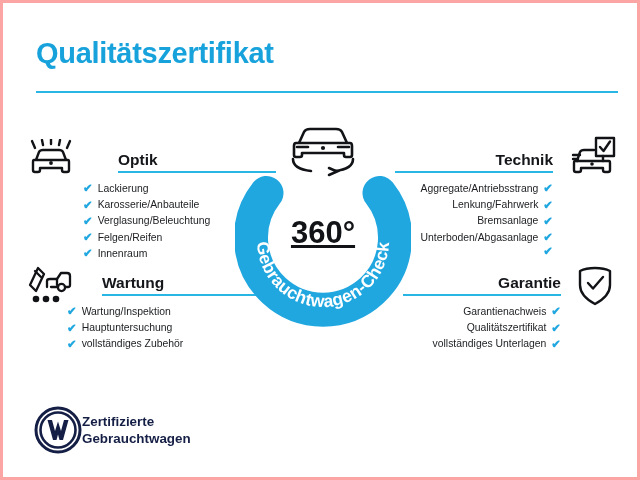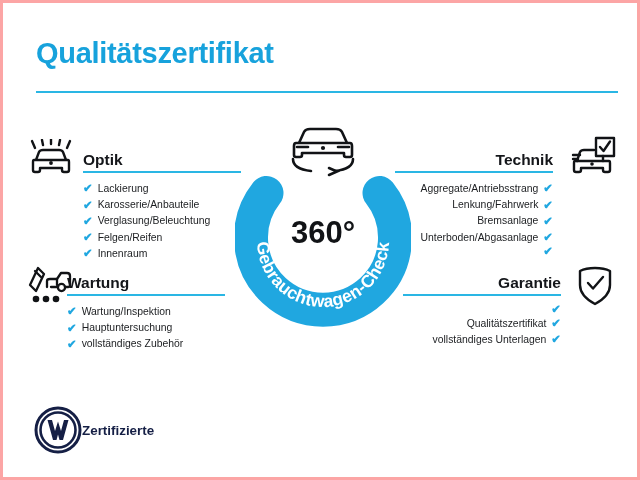--- a/index.html
+++ b/index.html
@@ -40,20 +40,21 @@
     background: #2ab6e4;
   }
 
   
   .section {
     position: absolute;
   }
   .sec-head {
     position: relative;
     height: 30px;
+    margin-left: 35px;
   }
   .sec-title {
     position: absolute;
     bottom: 4px;
     font-size: 15.5px;
     font-weight: bold;
     color: #14161a;
     white-space: nowrap;
   }
   .sec-rule {
@@ -124,20 +125,21 @@
   #badge-360 {
     position: absolute;
     left: 0;
     top: 62px;
     width: 176px;
     text-align: center;
     font-size: 31px;
     font-weight: bold;
     color: #111316;
     letter-spacing: 0px;
+    text-decoration: underline;
   }
   #badge-car {
     position: absolute;
     left: 46px;
     top: -32px;
     width: 84px;
     height: 56px;
   }
 
   
@@ -300,20 +302,21 @@
     </ul>
   </div>
 
   <div class="section col-right" id="sec-garantie">
     <div class="sec-head">
       <div class="sec-title">Garantie</div>
       <div class="sec-rule"></div>
     </div>
     <ul class="items">
       <li>
+          <span>Garantienachweis</span>
           <span class="check">✔</span>
         </li>
       <li>
           <span>Qualitätszertifikat</span>
           <span class="check">✔</span>
         </li>
       <li>
           <span>vollständiges Unterlagen</span>
           <span class="check">✔</span>
         </li>
@@ -354,16 +357,17 @@
   </div>
 
   <div id="footer">
     <svg id="vw-mark" viewBox="0 0 48 48">
       <circle cx="24" cy="24" r="22" fill="none" stroke="#151f45" stroke-width="3"></circle>
       <circle cx="24" cy="24" r="17.5" fill="none" stroke="#151f45" stroke-width="2.6"></circle>
       <path d="M13.5 14 L18 14 L21 25 L24 15.5 L27 25 L30 14 L34.5 14 L29 34 L25.5 34 L24 28.5 L22.5 34 L19 34 Z" fill="#151f45"></path>
     </svg>
     <div id="footer-text">
       <div>Zertifizierte</div>
+      <div>Gebrauchtwagen</div>
     </div>
   </div>
 
 </div>
 
 </body></html>

